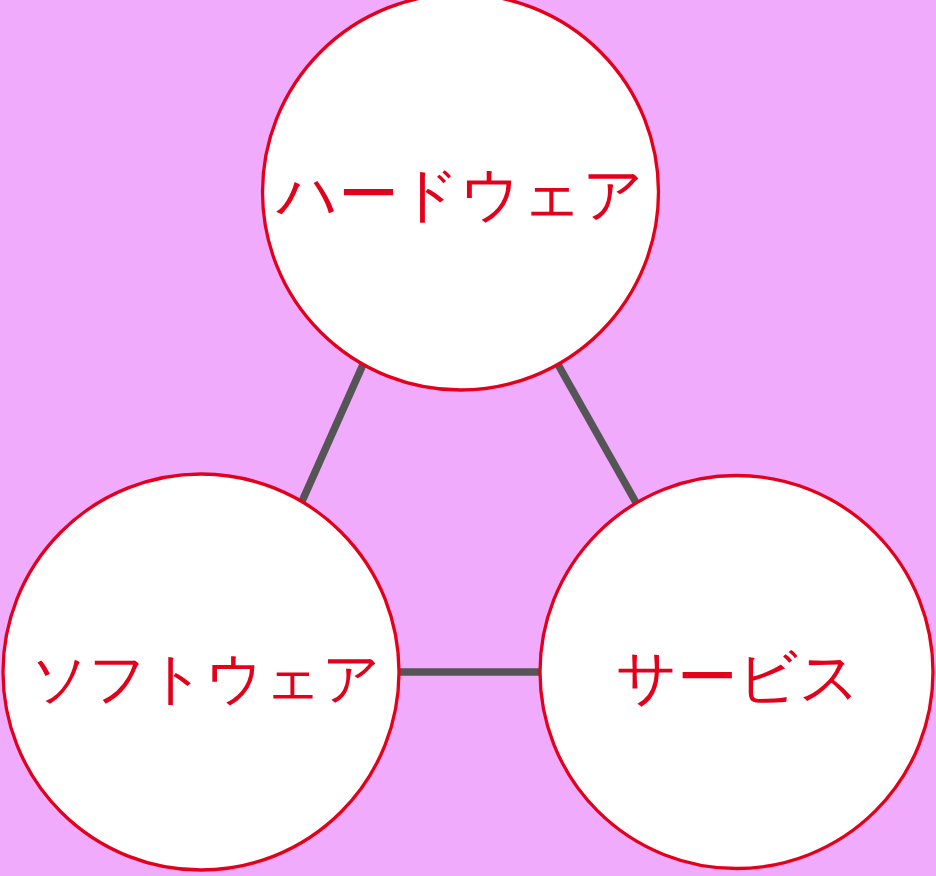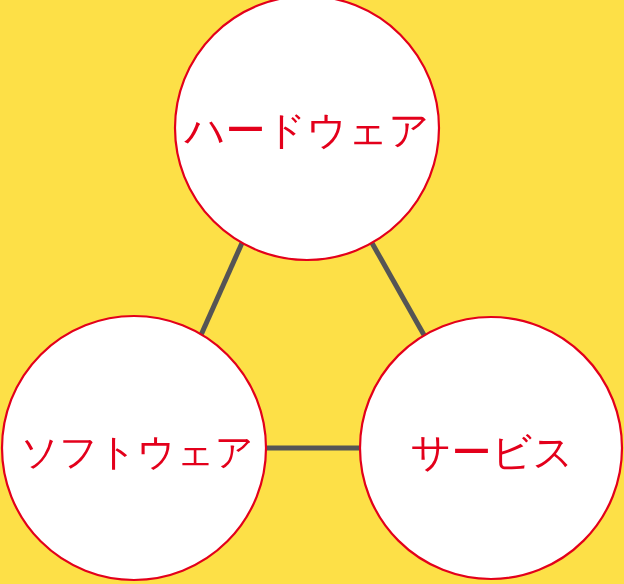--- a/index.html
+++ b/index.html
@@ -4,21 +4,21 @@
 <style>
   html, body {
     margin: 0;
     padding: 0;
     background: #000000;
   }
   #canvas {
     position: relative;
     width: 624px;
     height: 584px;
-    background: #fde047;
+    background: #f0abfc;
     overflow: hidden;
     font-family: "DejaVu Sans", "Liberation Sans", sans-serif;
   }
   #graph-svg {
     position: absolute;
     top: 0;
     left: 0;
     width: 624px;
     height: 584px;
     display: block;

